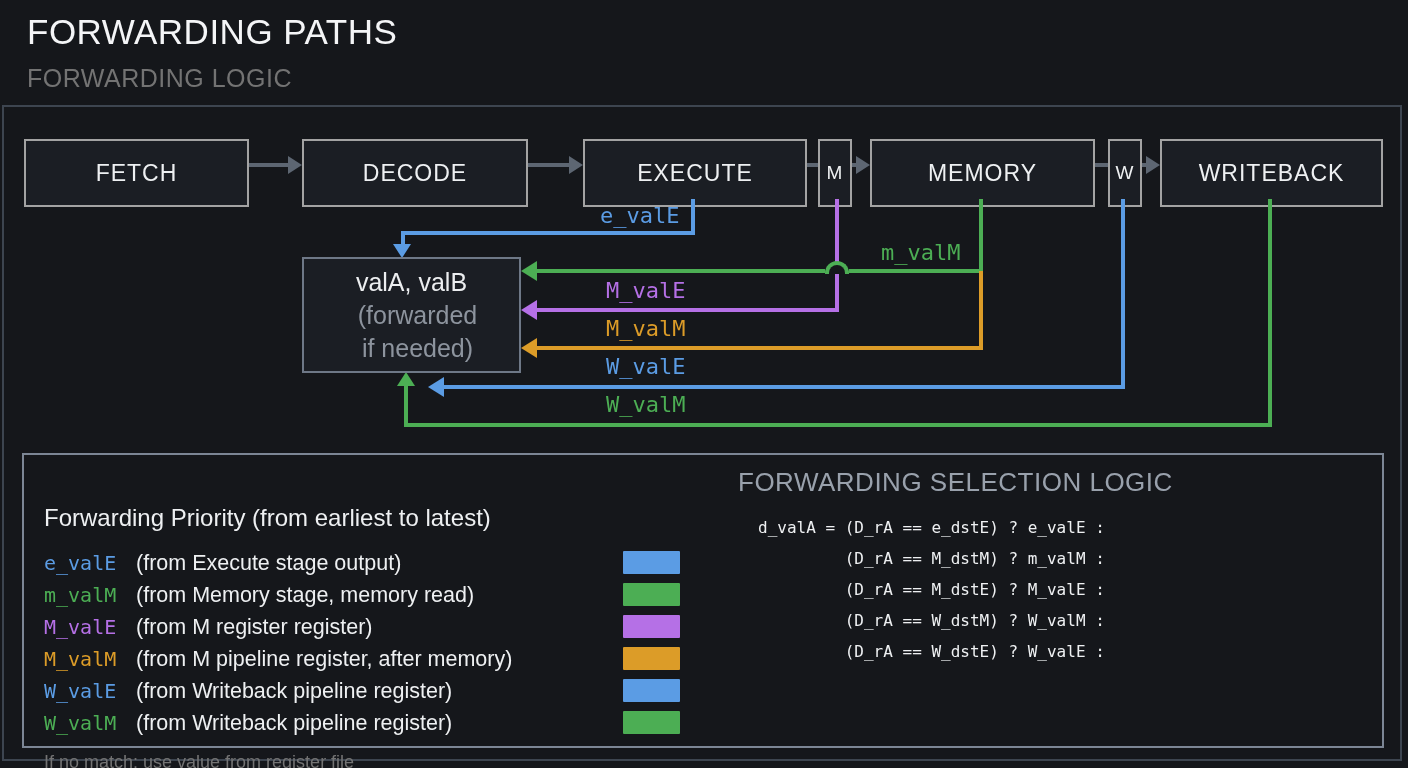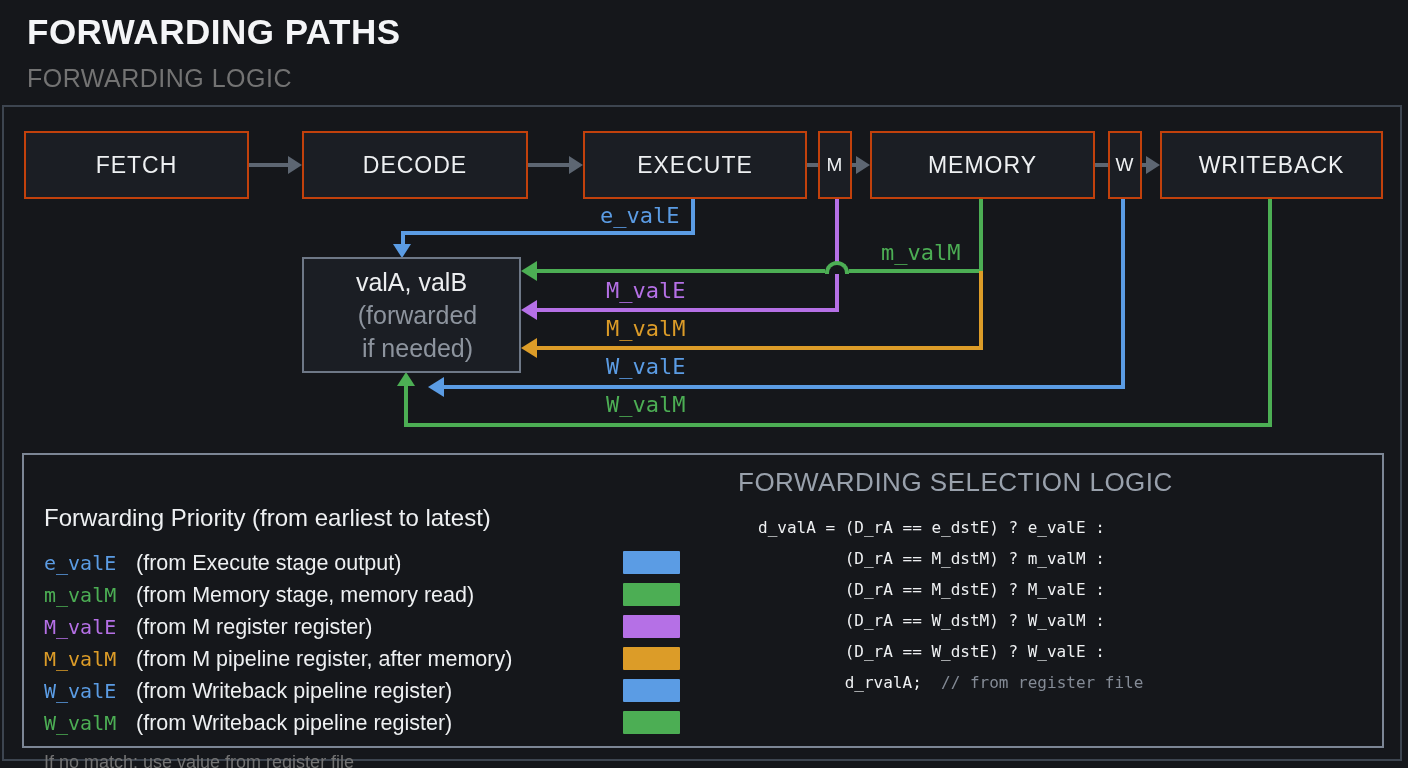--- a/index.html
+++ b/index.html
@@ -1,30 +1,30 @@
 <!DOCTYPE html>
 <html><head>
 <meta charset="utf-8">
 <style>
   html,body{margin:0;padding:0;background:#101216;}
   .canvas{position:relative;width:1408px;height:768px;background:#15171b;overflow:hidden;
           font-family:"Liberation Sans",sans-serif;}
   .abs{position:absolute;}
 
   
-  .page-title{left:27px;top:12px;font-size:35px;font-weight:700;color:#f4f5f7;letter-spacing:.5px;}
+  .page-title{left:27px;top:12px;font-size:35px;font-weight:400;color:#f4f5f7;letter-spacing:.5px;}
   .page-subtitle{left:27px;top:64px;font-size:25px;font-weight:400;color:#737373;letter-spacing:.5px;}
 
   
   .diagram-panel{left:2px;top:105px;width:1400px;height:656px;border:2px solid #3d4550;box-sizing:border-box;}
 
   
-  .stage{border:2px solid #c2410c;background:#1b1e24;box-sizing:border-box;
+  .stage{border:2px solid #a3a3a3;background:#1b1e24;box-sizing:border-box;
          display:flex;align-items:center;justify-content:center;
-         color:#eef0f2;font-size:23px;letter-spacing:1px;}
+         color:#eef0f2;font-size:23px;letter-spacing:1px;margin-top:8px;}
   #stage-fetch{left:24px;top:131px;width:225px;height:68px;}
   #stage-decode{left:302px;top:131px;width:226px;height:68px;}
   #stage-execute{left:583px;top:131px;width:224px;height:68px;}
   #stage-m{left:818px;top:131px;width:34px;height:68px;font-size:19px;}
   #stage-memory{left:870px;top:131px;width:225px;height:68px;}
   #stage-w{left:1108px;top:131px;width:34px;height:68px;font-size:19px;}
   #stage-writeback{left:1160px;top:131px;width:223px;height:68px;}
 
   
   .gline{height:4px;background:#5d6672;}
@@ -191,16 +191,15 @@
     <div class="legend-footer">If no match: use value from register file</div>
   </div>
 
   <div class="abs logic-block">
     <div class="logic-title">FORWARDING SELECTION LOGIC</div>
     <div class="code-line"><span>d_valA = (D_rA == e_dstE) ? e_valE :</span><span class="code-comment"></span></div>
     <div class="code-line"><span>         (D_rA == M_dstM) ? m_valM :</span><span class="code-comment"></span></div>
     <div class="code-line"><span>         (D_rA == M_dstE) ? M_valE :</span><span class="code-comment"></span></div>
     <div class="code-line"><span>         (D_rA == W_dstM) ? W_valM :</span><span class="code-comment"></span></div>
     <div class="code-line"><span>         (D_rA == W_dstE) ? W_valE :</span><span class="code-comment"></span></div>
-    <div class="code-line"><span>         d_rvalA;  </span><span class="code-comment">// from register file</span></div>
   </div>
 
 </div>
 
 </body></html>

